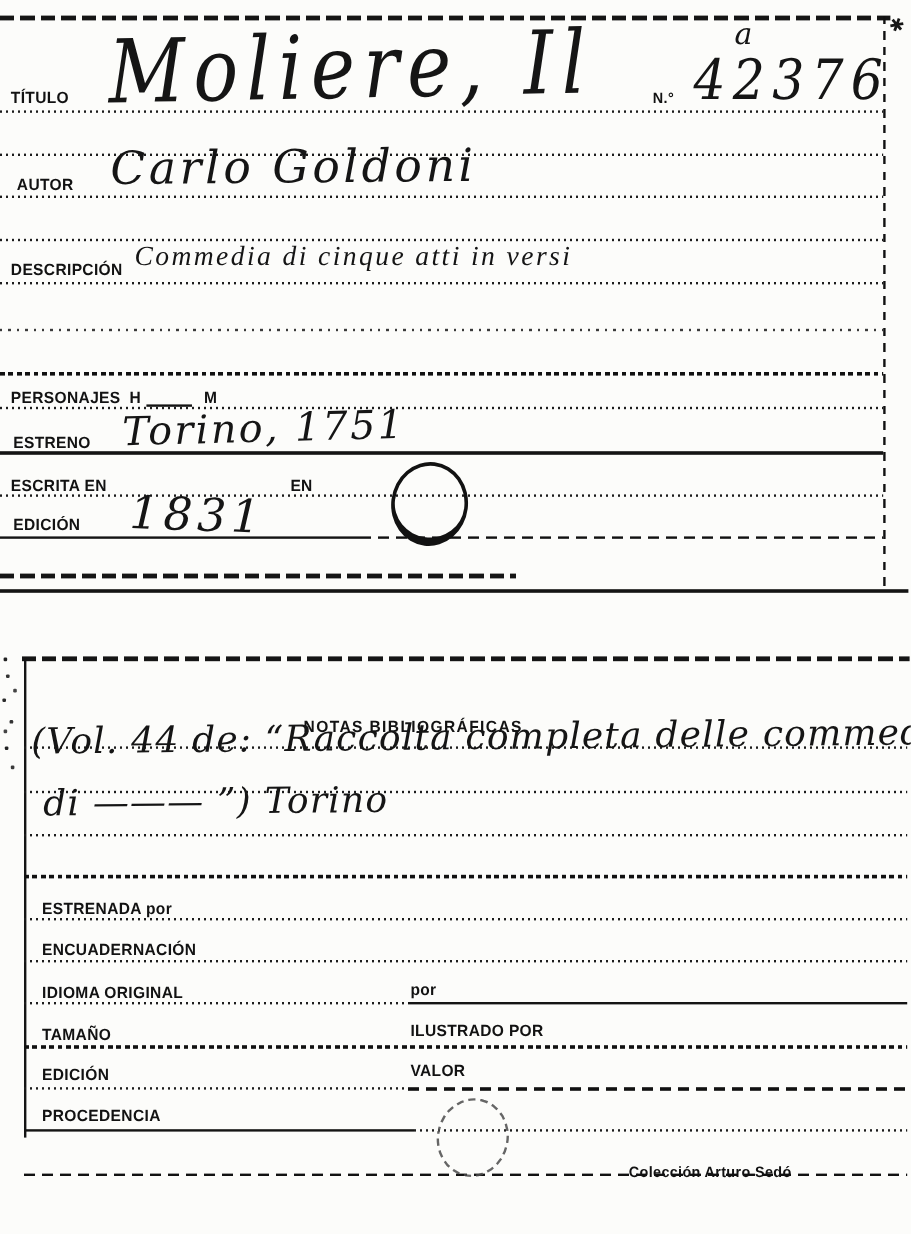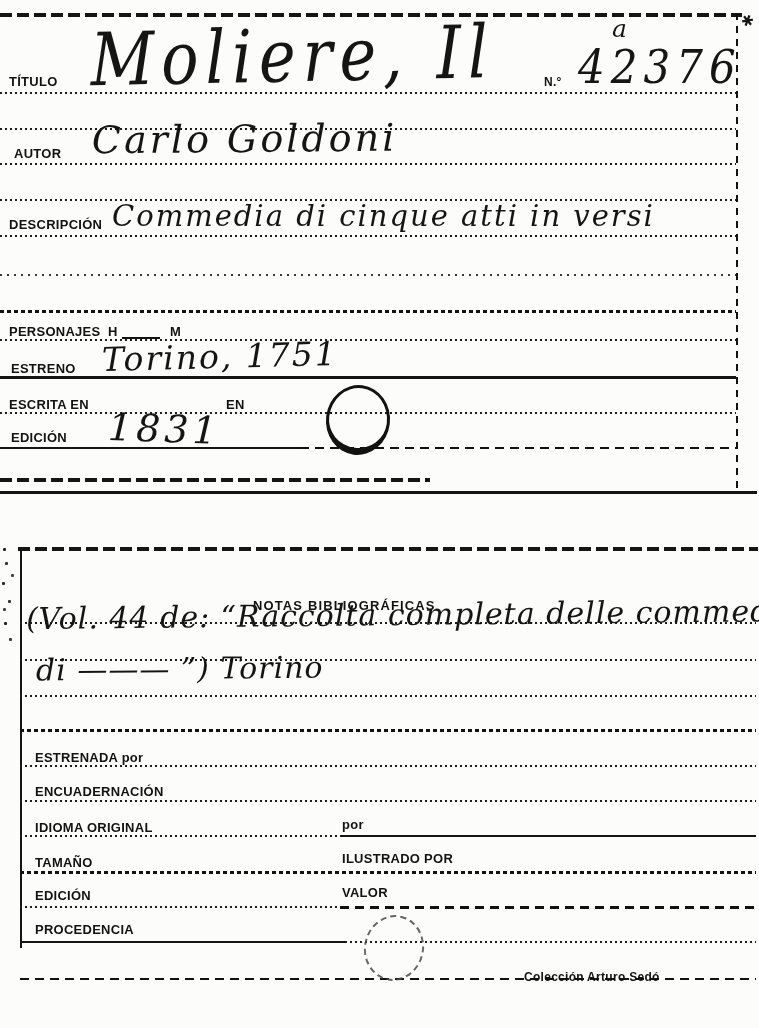--- a/index.html
+++ b/index.html
@@ -28,21 +28,21 @@
   .lbl.small{font-size:12.5px;}
   
   .hand{
     position:absolute;font-family:"DejaVu Serif",serif;font-style:italic;
     color:#151515;white-space:nowrap;line-height:1;
   }
   .hand-title{font-size:62px;letter-spacing:7px;transform:scaleY(1.18) rotate(-1deg);transform-origin:left top;}
   .hand-sup{font-size:25px;}
   .hand-num{font-size:42px;letter-spacing:6px;transform:scaleY(1.1);transform-origin:left top;}
   .hand-autor{font-size:38px;letter-spacing:3px;transform:rotate(-.5deg);}
-  .hand-descr{font-size:29px;letter-spacing:2px;}
+  .hand-descr{font-size:23px;letter-spacing:2px;font-family:Liberation Serif, serif;}
   .hand-estreno{font-size:33px;letter-spacing:2px;transform:rotate(-1.5deg);}
   .hand-edicion{font-size:38px;letter-spacing:4px;transform:rotate(2deg);}
   .hand-nota{font-size:30px;letter-spacing:1px;transform:rotate(-.6deg);}
   
   .stamp{position:absolute;border-radius:50%;}
   .stamp-dark{width:58px;height:60px;border:3px solid #121212;border-bottom-width:7px;transform:rotate(7deg);}
   .stamp-faint{width:56px;height:62px;border:2px dashed #4d4d4d;opacity:.85;transform:rotate(12deg);}
   
   .speck{position:absolute;width:3px;height:3px;background:#222;border-radius:1px;
     box-shadow:2px 14px 0 #333,-1px 34px 0 #2a2a2a,5px 52px 0 #333,1px 74px 0 #222,
@@ -77,21 +77,21 @@
 
     <span class="lbl" style="left:9px;top:74px;">TÍTULO</span>
     <span class="lbl small" style="left:544px;top:75px;">N.°</span>
     <span class="lbl" style="left:14px;top:146px;">AUTOR</span>
     <span class="lbl" style="left:9px;top:217px;">DESCRIPCIÓN</span>
     <span class="lbl" style="left:9px;top:324px;">PERSONAJES</span>
     <span class="lbl" style="left:108px;top:324px;">H</span>
     <span class="lbl" style="left:170px;top:324px;">M</span>
     <span class="lbl" style="left:11px;top:361px;">ESTRENO</span>
     <span class="lbl" style="left:9px;top:397px;">ESCRITA EN</span>
-    <span class="lbl" style="left:226px;top:397px;">EN</span>
+    <span class="lbl" style="left:242px;top:397px;">EN</span>
     <span class="lbl" style="left:11px;top:430px;">EDICIÓN</span>
 
     <span class="hand hand-title" style="left:90px;top:24px;">Moliere, Il</span>
     <span class="hand hand-sup" style="left:612px;top:16px;">a</span>
     <span class="hand hand-num" style="left:578px;top:44px;">42376</span>
     <span class="hand hand-autor" style="left:92px;top:120px;">Carlo Goldoni</span>
     <span class="hand hand-descr" style="left:112px;top:202px;">Commedia di cinque atti in versi</span>
     <span class="hand hand-estreno" style="left:102px;top:340px;">Torino, 1751</span>
     <span class="hand hand-edicion" style="left:108px;top:410px;">1831</span>
 

